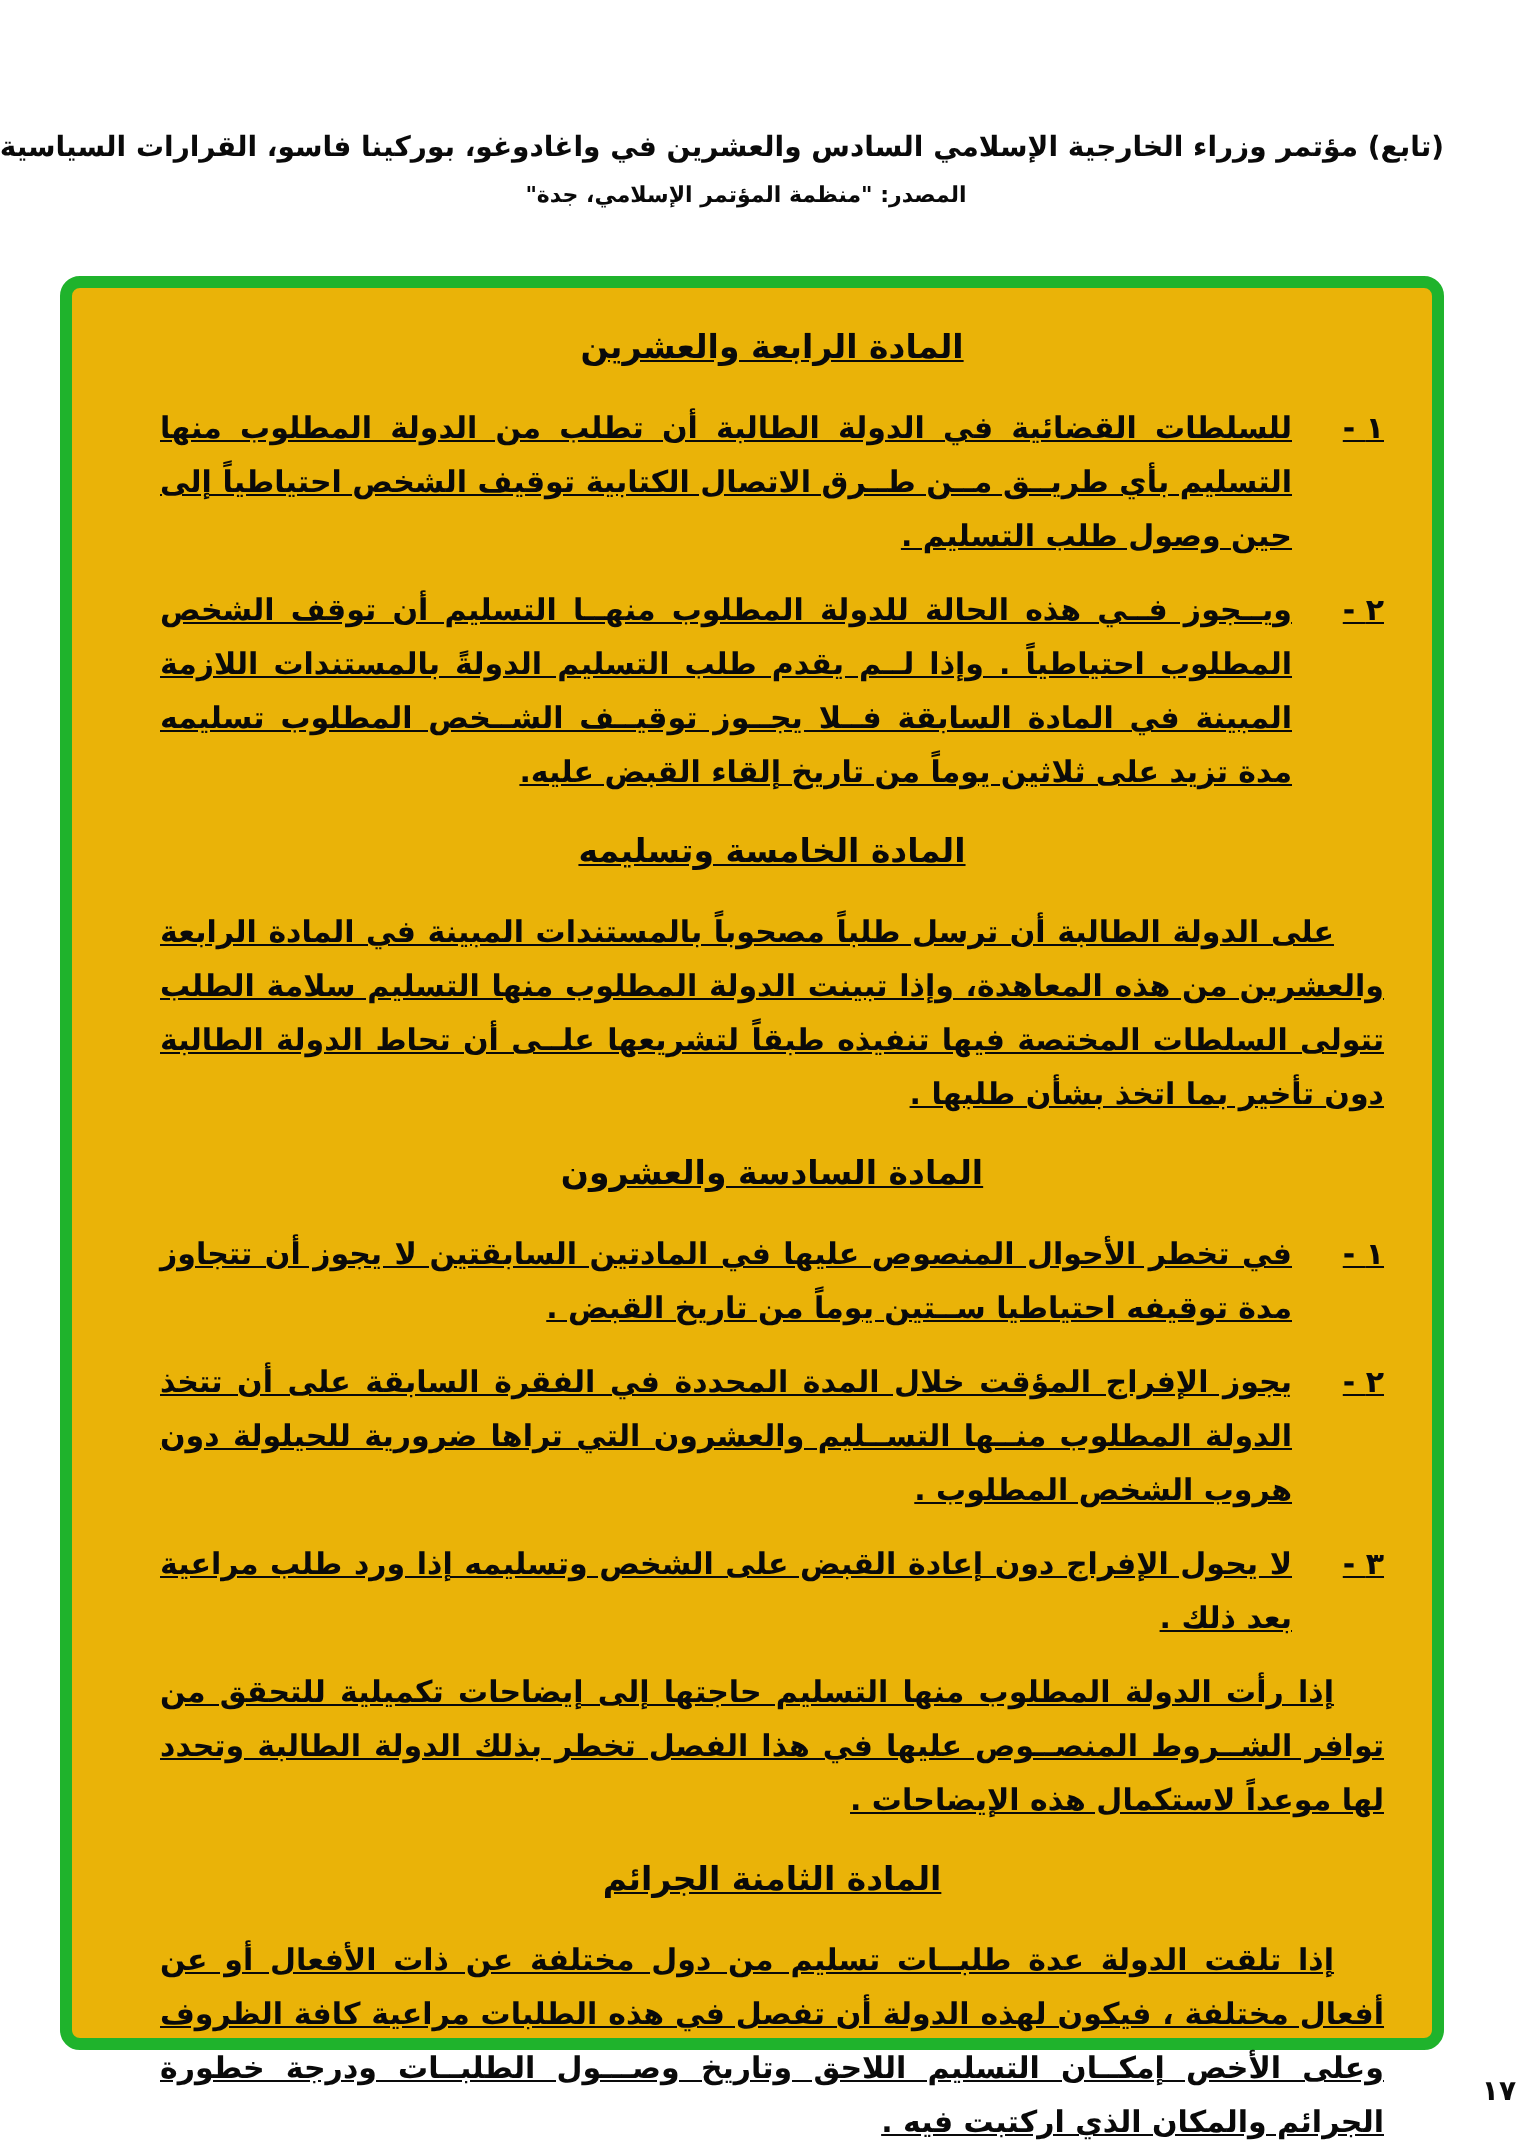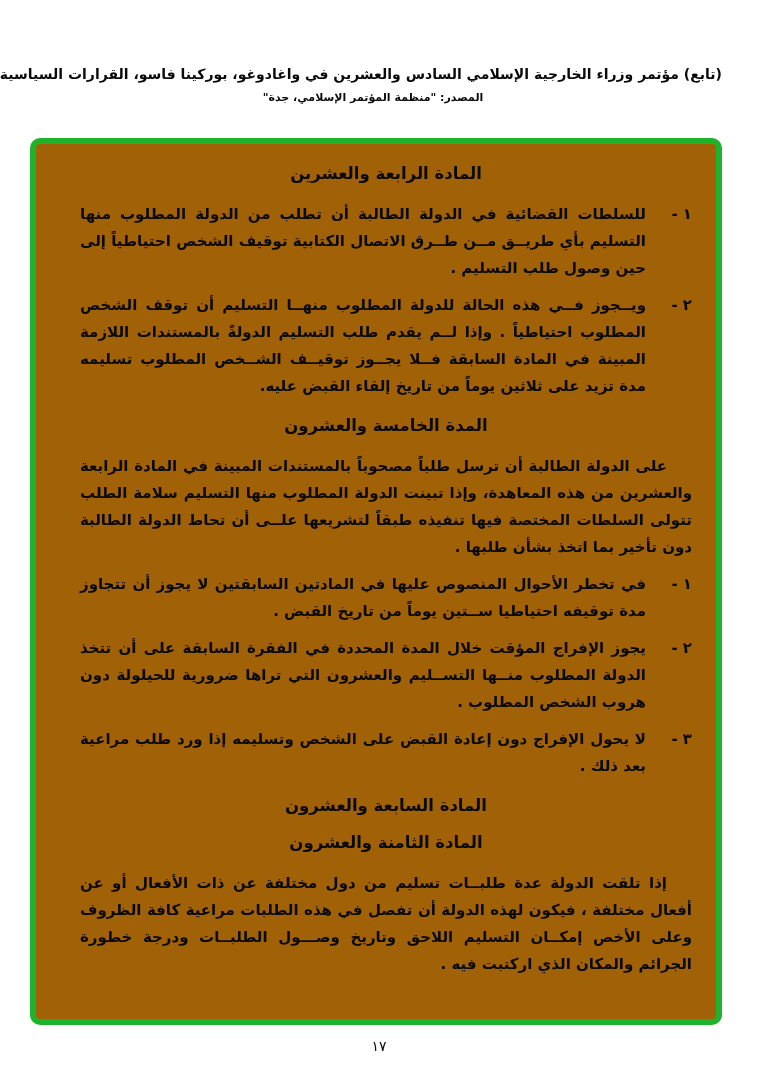--- a/index.html
+++ b/index.html
@@ -39,21 +39,22 @@
   .frame {
     position: absolute;
     left: 30px;
     top: 138px;
     width: 692px;
     height: 887px;
     box-sizing: border-box;
     border: 6px solid #1fb32c;
     border-radius: 10px;
     padding: 20px 24px 0 44px;
-    background: #a16207;
+    background: #eab308;
+    text-decoration: underline;
   }
   h2.article-title {
     margin: 16px 0 18px 0;
     text-align: center;
     font-size: 16.5px;
     font-weight: bold;
   }
   h2.article-title:first-child {
     margin-top: 0;
   }
@@ -78,23 +79,23 @@
     white-space: nowrap;
   }
   .para.numbered .ptext {
     flex: 1;
   }
   .page-number {
     position: absolute;
     top: 1038px;
     left: 0;
     width: 100%;
-    text-align: center;
+    text-align: right;
     font-size: 14px;
-    font-weight: normal;
+    font-weight: bold;
   }
 </style>
 </head>
 <body>
 
 <div class="doc-header">
   <div class="line1">(تابع) مؤتمر وزراء الخارجية الإسلامي السادس والعشرين في واغادوغو، بوركينا فاسو، القرارات السياسية، القرار الرقم ٢٦/٥٩-س</div>
   <div class="line2">المصدر:  "منظمة المؤتمر الإسلامي، جدة"</div>
 </div>
 
@@ -103,40 +104,43 @@
   <h2 class="article-title">المادة الرابعة والعشرين</h2>
   <div class="para numbered">
     <span class="num">١ -</span>
     <div class="ptext">للسلطات القضائية في الدولة الطالبة أن تطلب من الدولة المطلوب منها التسليم بأي طريــق مــن طــرق الاتصال الكتابية توقيف الشخص احتياطياً إلى حين وصول طلب التسليم .</div>
   </div>
   <div class="para numbered">
     <span class="num">٢ -</span>
     <div class="ptext">ويــجوز فــي هذه الحالة للدولة المطلوب منهــا التسليم أن توقف الشخص المطلوب احتياطياً .  وإذا لــم يقدم طلب التسليم الدولةً بالمستندات اللازمة المبينة في المادة السابقة فــلا يجــوز توقيــف الشــخص المطلوب تسليمه مدة تزيد على ثلاثين يوماً من تاريخ إلقاء القبض عليه.</div>
   </div>
 
-  <h2 class="article-title">المدة الخامسة والعشرون</h2>
+  <h2 class="article-title">المادة الخامسة وتسليمه</h2>
   <div class="para plain">
     <div class="ptext">على الدولة الطالبة أن ترسل طلباً مصحوباً بالمستندات المبينة في المادة الرابعة والعشرين من هذه المعاهدة، وإذا تبينت الدولة المطلوب منها التسليم سلامة الطلب تتولى السلطات المختصة فيها تنفيذه طبقاً لتشريعها علــى أن تحاط الدولة الطالبة دون تأخير بما اتخذ بشأن طلبها .</div>
   </div>
 
+  <h2 class="article-title">المادة السادسة والعشرون</h2>
   <div class="para numbered">
     <span class="num">١ -</span>
     <div class="ptext">في تخطر الأحوال المنصوص عليها في المادتين السابقتين لا يجوز أن تتجاوز مدة توقيفه احتياطيا ســتين يوماً من تاريخ القبض .</div>
   </div>
   <div class="para numbered">
     <span class="num">٢ -</span>
     <div class="ptext">يجوز الإفراج المؤقت خلال المدة المحددة في الفقرة السابقة على أن تتخذ الدولة المطلوب منــها التســليم والعشرون التي تراها ضرورية للحيلولة دون هروب الشخص المطلوب .</div>
   </div>
   <div class="para numbered">
     <span class="num">٣ -</span>
     <div class="ptext">لا يحول الإفراج دون إعادة القبض على الشخص وتسليمه إذا ورد طلب مراعية بعد ذلك .</div>
   </div>
 
-  <h2 class="article-title">المادة السابعة والعشرون</h2>
+  <div class="para plain">
+    <div class="ptext">إذا رأت الدولة المطلوب منها التسليم حاجتها إلى إيضاحات تكميلية للتحقق من توافر الشــروط المنصــوص عليها في هذا الفصل تخطر بذلك الدولة الطالبة وتحدد لها موعداً لاستكمال هذه الإيضاحات .</div>
+  </div>
 
-  <h2 class="article-title">المادة الثامنة والعشرون</h2>
+  <h2 class="article-title">المادة الثامنة الجرائم</h2>
   <div class="para plain">
     <div class="ptext">إذا تلقت الدولة عدة طلبــات تسليم من دول مختلفة عن ذات الأفعال أو عن أفعال مختلفة ، فيكون لهذه الدولة أن تفصل في هذه الطلبات مراعية كافة الظروف وعلى الأخص إمكــان التسليم اللاحق وتاريخ وصـــول الطلبــات ودرجة خطورة الجرائم والمكان الذي اركتبت فيه .</div>
   </div>
 
 </div>
 
 <div class="page-number">١٧</div>
 
 </body></html>

